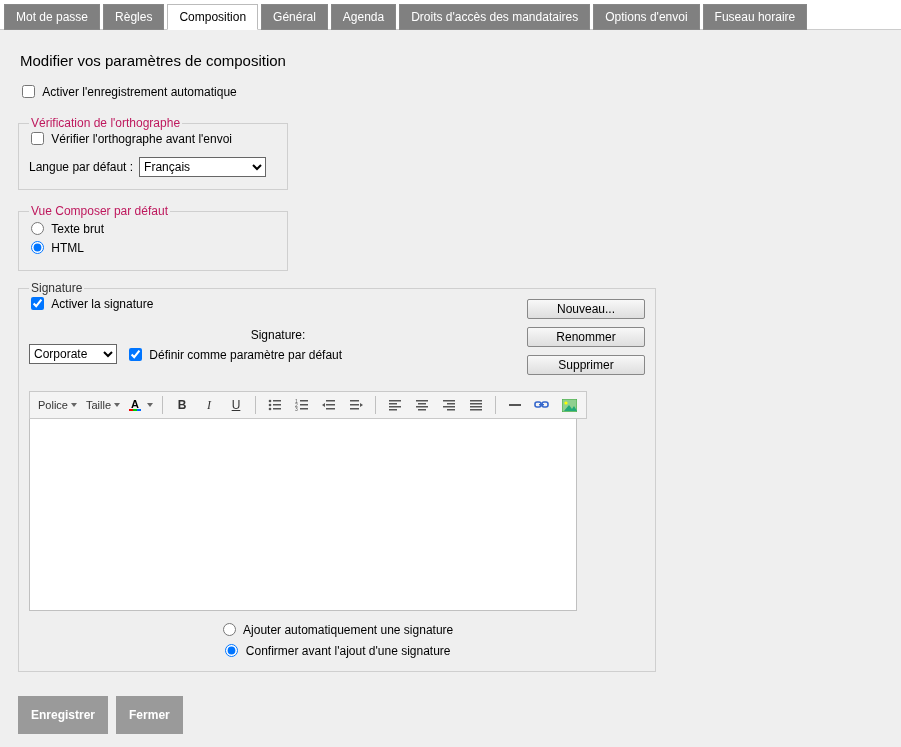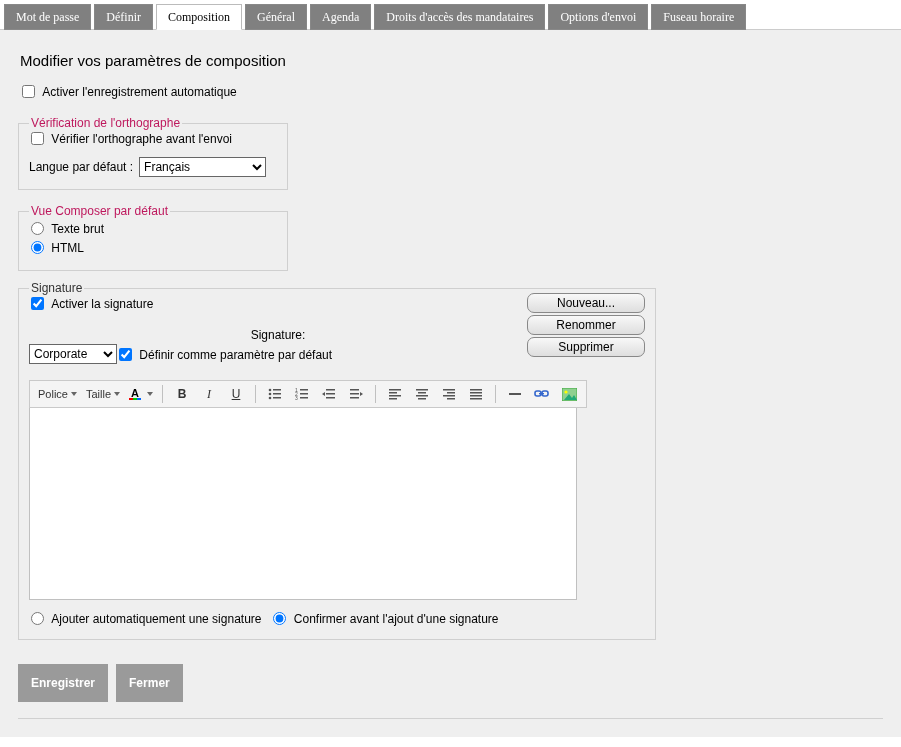--- a/index.html
+++ b/index.html
@@ -19,21 +19,20 @@
     gap: 3px;
   }
   .tab {
     background: #808080;
     color: #ffffff;
     border: 1px solid #888;
     padding: 5px 11px 12px 11px;
     font-size: 12px;
     cursor: pointer;
     white-space: nowrap;
-    font-family: Liberation Serif, serif;
   }
   .tab.active {
     background: #ffffff;
     color: #000;
     border: 1px solid #bbb;
     border-bottom: 1px solid #fff;
   }
   .panel {
     background: #efefef;
     border-top: 1px solid #ccc;
@@ -104,29 +103,31 @@
     display: flex;
     flex-direction: column;
     gap: 2px;
     margin-top: -2px;
   }
   .btn-grad {
     width: 118px;
     height: 20px;
     font-size: 12px;
     border: 1px solid #888;
-    border-radius: 7px;
+    border-radius: 2px;
     background: linear-gradient(#f8f8f8, #dedede);
     cursor: pointer;
     padding: 0;
+    margin-top: 6px;
   }
   .sig-name-row {
     margin-top: 12px;
     display: flex;
     align-items: center;
+    gap: 10px;
   }
   select.sig-sel {
     width: 88px;
     height: 20px;
     background: #fff;
     border: 1px solid #666;
     font-size: 12px;
   }
   .toolbar {
     margin-top: 16px;
@@ -176,22 +177,23 @@
     border-top: none;
     background: #fff;
     resize: none;
     font-size: 12px;
     padding: 4px;
     box-sizing: border-box;
   }
   .sig-foot {
     margin-top: 10px;
     display: flex;
-    align-items: flex-start;
-    gap: 10px;
+    align-items: center;
+    gap: 4px;
+    flex-direction: column;
   }
   .actions {
     margin: 24px 4px 0 4px;
     display: flex;
     gap: 8px;
   }
   .btn-grey {
     border: none;
     background: #9a9a9a;
     color: #fff;
@@ -204,21 +206,21 @@
     margin: 16px 4px 0 4px;
     border: none;
     border-top: 1px solid #d0d0d0;
   }
 </style>
 </head>
 <body>
 
 <div class="tabs">
   <div class="tab">Mot de passe</div>
-  <div class="tab">Définir</div>
+  <div class="tab">Règles</div>
   <div class="tab active">Composition</div>
   <div class="tab">Général</div>
   <div class="tab">Agenda</div>
   <div class="tab">Droits d'accès des mandataires</div>
   <div class="tab">Options d'envoi</div>
   <div class="tab">Fuseau horaire</div>
 </div>
 
 <div class="panel">
 

